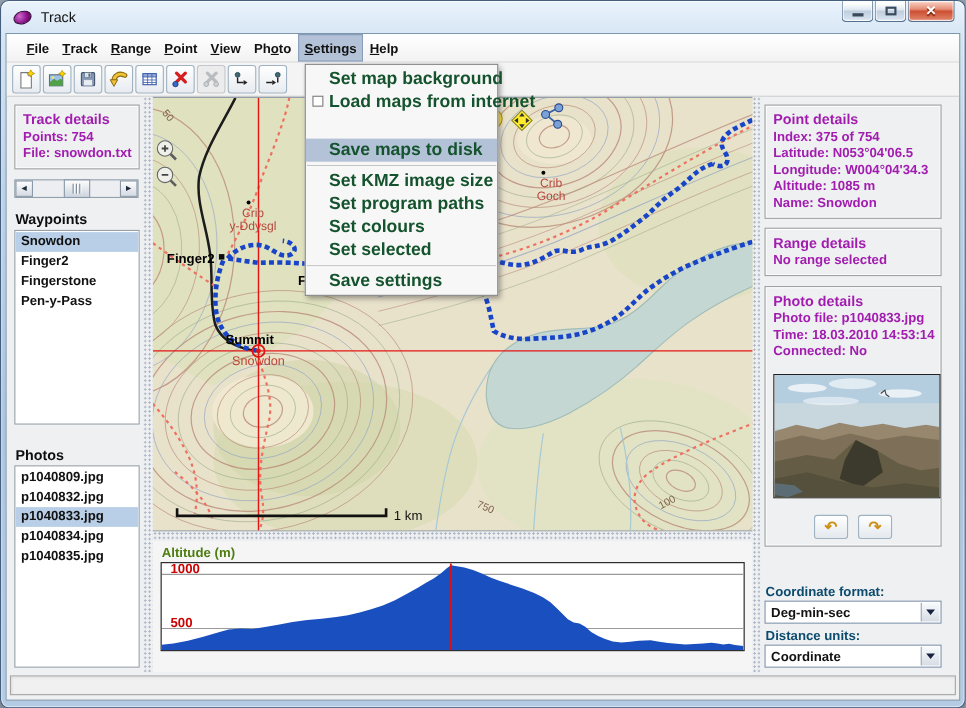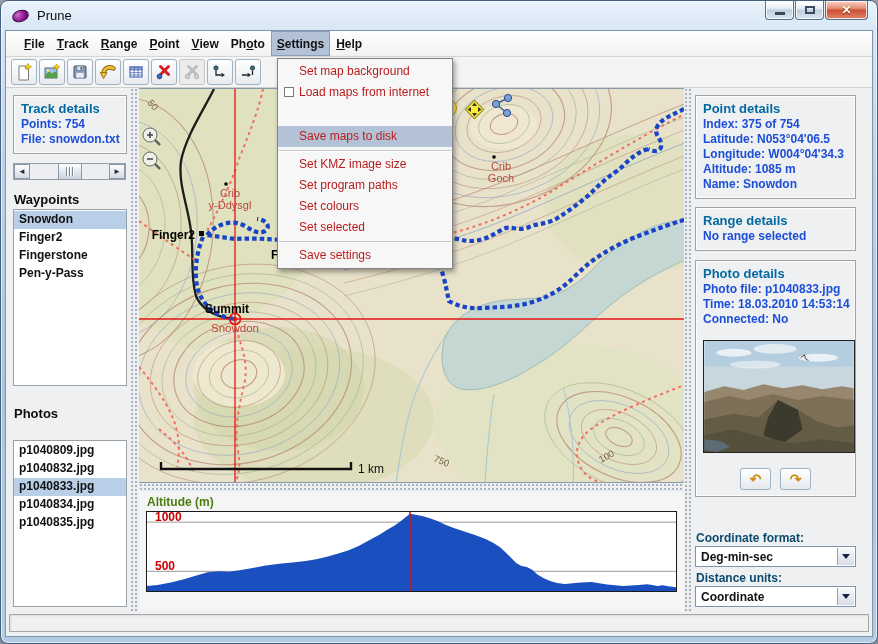--- a/index.html
+++ b/index.html
@@ -44,66 +44,66 @@
     background:#e9e2cb;overflow:hidden;}
   .h-split{height:9px;flex:0 0 9px;background-color:#edeff1;
     background-image:radial-gradient(#a9b2c2 0.9px,transparent 1px);background-size:4px 4px;}
   .chart-area{flex:1;background:#f5f5f5;padding:2px 7px 0 7px;}
   .chart-title{font-size:12px;font-weight:bold;color:#4d7c0f;margin:1px 0 2px 1px;}
   #chart-box{position:relative;height:81px;border:1px solid #1a1a1a;background:#ffffff;overflow:hidden;}
   .right-panel{width:181px;flex:0 0 181px;padding:7px 16px 4px 4px;display:flex;flex-direction:column;}
   
   .ebox{border:1px solid #a2a2a2;box-shadow:1px 1px 0 #ffffff inset,-1px -1px 0 #fbfbfb inset;
     padding:4px 7px 6px;background:transparent;}
-  .box-title{font-size:13px;font-weight:bold;color:#0369a1;line-height:17px;}
-  .detail-line{font-size:12px;font-weight:bold;color:#1d4ed8;line-height:15px;white-space:nowrap;}
+  .box-title{font-size:13px;font-weight:bold;color:#a21caf;line-height:17px;}
+  .detail-line{font-size:12px;font-weight:bold;color:#a21caf;line-height:15px;white-space:nowrap;}
   
   .pscroll{height:17px;flex:0 0 17px;margin:9px 1px 11px 0;border:1px solid #93a0ac;background:#eceef1;display:flex;}
   .ps-btn{width:16px;flex:0 0 16px;border:1px solid #8a98a8;background:linear-gradient(#fdfdfd,#d5dbe3);
     display:flex;align-items:center;justify-content:center;font-size:8px;color:#1d2c3c;line-height:1;}
   .ps-track{flex:1;position:relative;}
   .ps-thumb{position:absolute;left:calc(50% - 12px);top:-1px;bottom:-1px;width:24px;border:1px solid #8a98a8;
     background:linear-gradient(#fdfdfd,#ccd4de);display:flex;align-items:center;justify-content:center;gap:2px;}
   .grip{width:1px;height:9px;background:#7f8b99;box-shadow:1px 0 0 #fff;}
   .section-label{font-size:13px;font-weight:bold;color:#0d0d0d;margin:1px 0 2px 1px;}
   .list-box{background:#fff;border:1px solid #97a0a8;overflow:hidden;padding-top:1px;}
   .list-box .list-item{font-size:12px;font-weight:bold;color:#111;padding:1px 5px 2px;line-height:15px;white-space:nowrap;}
   .list-box .list-item.selected{background:#b9cfe7;}
   #waypoint-list{height:177px;flex:0 0 177px;}
-  #photo-list{flex:1;margin-top:17px;}
+  #photo-list{flex:1;}
   
   .photo-thumb{display:block;margin:13px auto 0;border:1px solid #222;}
   .rot-row{display:flex;justify-content:center;gap:9px;margin-top:15px;}
   .rot-btn{width:31px;height:22px;border:1px solid #9fb2c2;border-radius:3px;background:linear-gradient(#ffffff,#e4e9ee);
     color:#cd9016;font-size:14px;font-weight:bold;display:flex;align-items:center;justify-content:center;padding:0;line-height:1;}
   .combo-label{font-size:12px;font-weight:bold;color:#0c4a6e;margin:4px 0 1px 1px;}
   .dropdown{height:21px;border:1px solid #7f93ab;background:#fff;position:relative;display:flex;align-items:center;
     font-size:12px;font-weight:bold;color:#111;padding-left:5px;}
   .dd-btn{position:absolute;right:1px;top:1px;bottom:1px;width:17px;border-left:1px solid #98a4b4;
     background:linear-gradient(#f8fafc,#d7dde5);display:flex;align-items:center;justify-content:center;}
   .dd-arrow{width:0;height:0;border-left:4px solid transparent;border-right:4px solid transparent;border-top:5px solid #16223e;}
   .statusbar{height:18px;flex:0 0 18px;margin:3px 3px 4px;border:1px solid #a6a6a6;background:#f0f0f0;
     box-shadow:inset 1px 1px 2px #dcdcdc;}
   
   .menu-popup{position:absolute;left:276px;top:57px;width:176px;background:#f7f7f7;border:1px solid #848484;
     box-shadow:2px 3px 5px rgba(40,40,40,.45);padding:2px 0;z-index:50;}
-  .menu-item{height:21px;line-height:21px;font-size:12px;font-weight:normal;color:#b91c1c;padding-left:21px;position:relative;
+  .menu-item{height:21px;line-height:21px;font-size:16px;font-weight:bold;color:#14532d;padding-left:21px;position:relative;
     white-space:nowrap;}
   .menu-item.highlighted{background:#b3c2d7;margin-top:23px;}
   .menu-item .cb{position:absolute;left:6px;top:5px;width:10px;height:10px;background:#fff;border:1px solid #7a7a7a;}
   .menu-sep{height:1px;background:#c4c4c4;margin:3px 1px;box-shadow:0 1px 0 #ffffff;}
 </style>
 </head>
 <body>
 
 <div class="window">
 
   <div class="titlebar">
     <div class="title-logo"></div>
-    <div class="title-text">Prune</div>
+    <div class="title-text">Track</div>
     <div class="win-controls">
       <div class="win-btn">
           <span class="glyph-min"></span>
         </div>
       <div class="win-btn">
           <span class="glyph-max"></span>
         </div>
       <div class="win-btn close">
           <span class="glyph-close">✕</span>
         </div>

